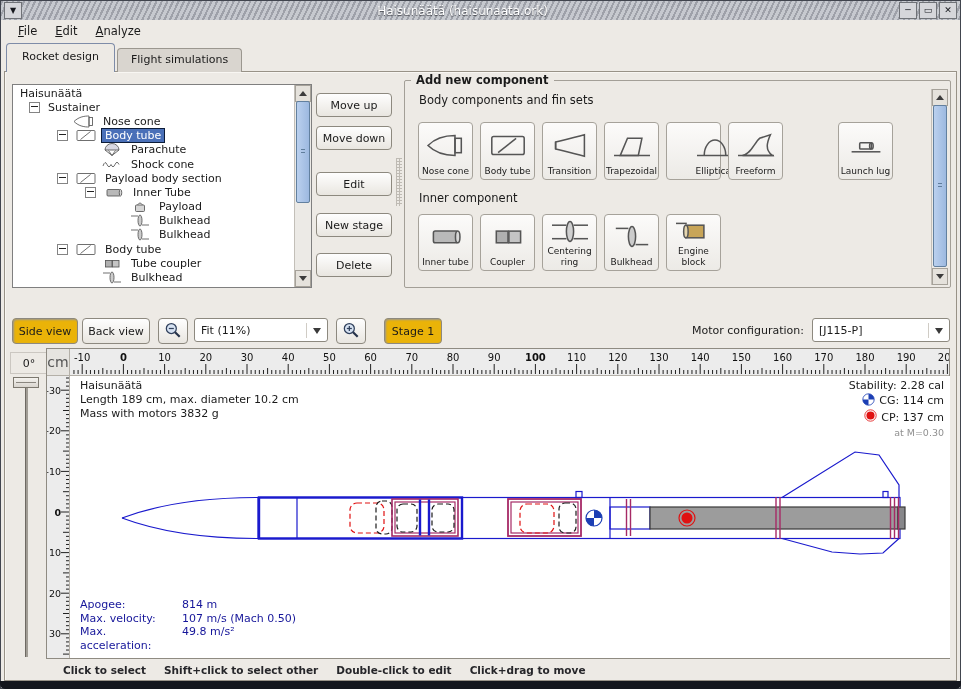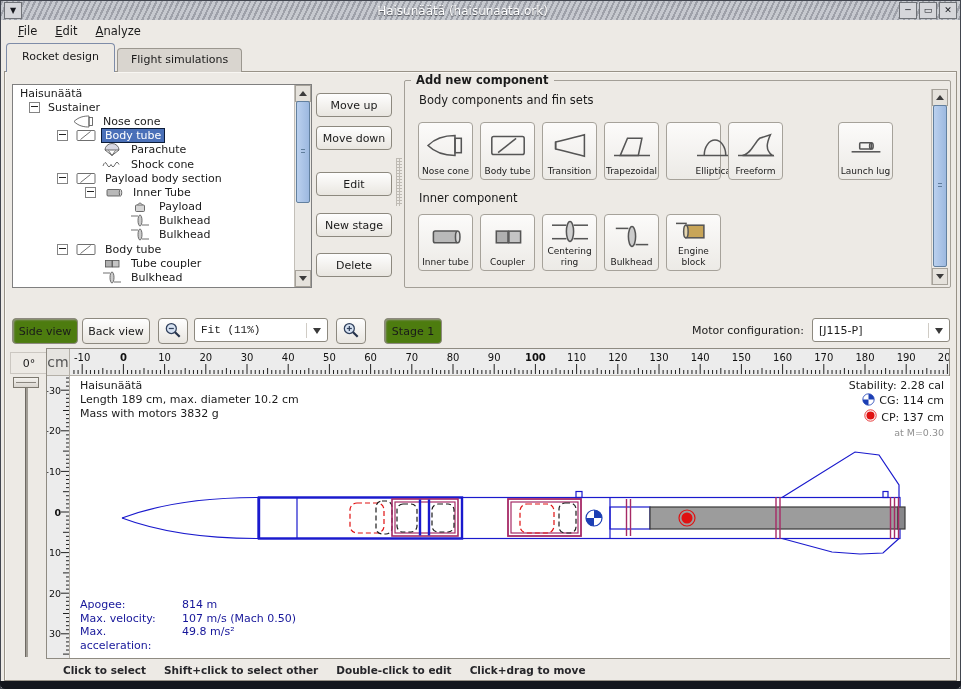--- a/index.html
+++ b/index.html
@@ -45,21 +45,21 @@
   .tri-dn{width:0;height:0;border:4px solid transparent;border-top:5px solid #3c3c3c;margin-bottom:-4px;}
   .sb-thumb{position:absolute;left:1px;right:1px;background:linear-gradient(90deg,#bad0ee,#9db9e0);
     border:1px solid #62809f;border-radius:2px;}
   .sb-thumb::after{content:'';position:absolute;left:4px;right:4px;top:50%;margin-top:-3px;height:6px;
     background:repeating-linear-gradient(#5f7globe 0, #5f7d9c 0 1px, transparent 1px 3px);
     background:repeating-linear-gradient(#5f7d9c 0 1px, transparent 1px 3px);}
   
   .btn{position:absolute;background:linear-gradient(#fefefe,#e9e6e0);border:1px solid #8d897f;
     border-radius:4px;font-family:"DejaVu Sans",sans-serif;font-size:11px;color:#1a1a1a;
     display:flex;align-items:center;justify-content:center;}
-  .btn.pressed{background:#4d7c0f;box-shadow:inset 1px 1px 2px #9b978f;}
+  .btn.pressed{background:#eab308;box-shadow:inset 1px 1px 2px #9b978f;}
   .grip-dots{position:absolute;left:396px;top:158px;width:6px;height:48px;
     background:repeating-linear-gradient(#b3afa7 0 1px,transparent 1px 3px),
                repeating-linear-gradient(90deg,#b3afa7 0 1px,transparent 1px 3px);opacity:.8;}
   
   .groupbox{position:absolute;left:404px;top:80px;width:545px;height:206px;border:1px solid #a39f97;border-radius:2px;}
   .group-title{position:absolute;top:-8px;left:6px;background:#edeae5;padding:0 5px;font-weight:bold;font-size:11.5px;}
   .section-label{position:absolute;left:14px;font-size:11.5px;}
   .comp-btn{position:absolute;width:55px;background:linear-gradient(#fcfbfa,#eceae6);
     border:1px solid #a6a29a;border-radius:4px;display:flex;flex-direction:column;
     align-items:center;justify-content:flex-end;box-sizing:border-box;padding:2px 1px 3px;}
@@ -471,21 +471,21 @@
 
   <div class="btn pressed" style="left:12px;top:318px;width:64px;height:24px;">Side view</div>
   <div class="btn" style="left:82px;top:318px;width:66px;height:24px;">Back view</div>
   <div class="btn" style="left:158px;top:318px;width:28px;height:24px;">
     <svg width="20" height="20" viewBox="0 0 24 24">
       <circle cx="10" cy="9" r="6" fill="#d6e2f2" stroke="#30405c" stroke-width="1.5"></circle>
       <line x1="7" y1="9" x2="13" y2="9" stroke="#30405c" stroke-width="1.5"></line>
       <line x1="14.5" y1="13.5" x2="20" y2="19" stroke="#26334a" stroke-width="2.6"></line>
     </svg>
   </div>
-  <div class="combo" style="left:194px;top:318px;width:134px;height:24px;font-family:Liberation Mono, monospace;">
+  <div class="combo" style="left:194px;top:318px;width:134px;height:24px;">
     <span>Fit (11%)</span>
     <span class="arrow">
         <span class="chev"></span>
       </span>
   </div>
   <div class="btn" style="left:336px;top:318px;width:28px;height:24px;">
     <svg width="20" height="20" viewBox="0 0 24 24">
       <circle cx="10" cy="9" r="6" fill="#d6e2f2" stroke="#30405c" stroke-width="1.5"></circle>
       <line x1="7" y1="9" x2="13" y2="9" stroke="#30405c" stroke-width="1.5"></line>
       <line x1="10" y1="6" x2="10" y2="12" stroke="#30405c" stroke-width="1.5"></line>

